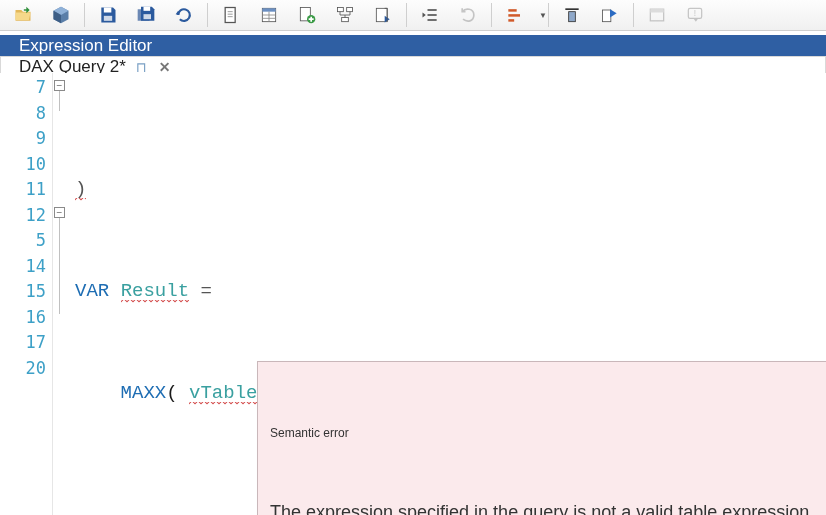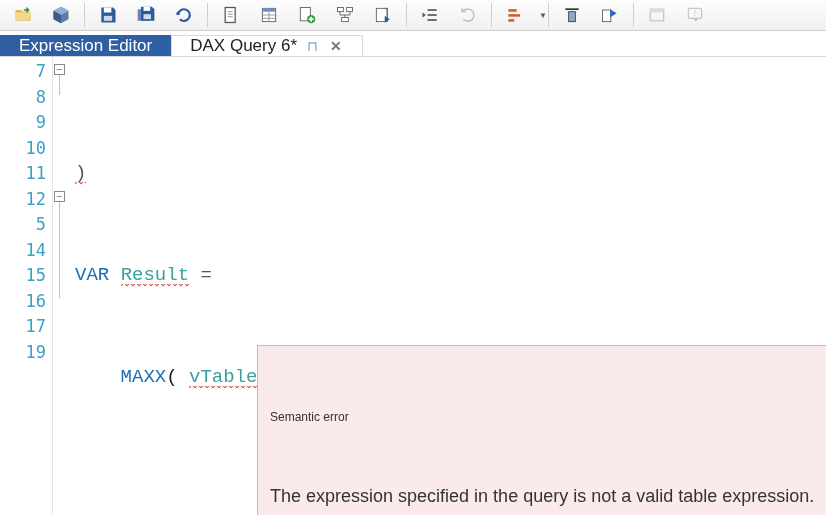--- a/index.html
+++ b/index.html
@@ -31,20 +31,21 @@
   }
   .tbtn.wide { width: 44px; padding-right: 10px; }
 
   
   .tabstrip {
     height: 42px;
     background: #ffffff;
     border-bottom: 1px solid #d9d9d9;
     display: flex; align-items: stretch;
     padding-top: 4px;
+    flex-direction: column;
   }
   .tab {
     display: flex; align-items: center;
     padding: 0 18px;
     font-size: 17px;
     color: #333;
     border: 1px solid transparent;
     border-bottom: none;
     background: #fff;
     cursor: pointer;
@@ -279,40 +280,40 @@
         <text x="12" y="13" font-size="10" text-anchor="middle" fill="#888">!</text>
       </svg>
   </div>
 </div>
 
 <div class="tabstrip">
   <div class="tab active">
     <span>Expression Editor</span>
   </div>
   <div class="tab file">
-    <span>DAX Query 6*</span>
+    <span>DAX Query 2*</span>
     <span class="pin">⊓</span>
     <span class="close">✕</span>
   </div>
 </div>
 
 <div class="editor-wrap">
   <div class="gutter" id="gutter">
       <div class="ln">7</div>
       <div class="ln">8</div>
       <div class="ln">9</div>
       <div class="ln">10</div>
       <div class="ln">11</div>
       <div class="ln">12</div>
       <div class="ln">5</div>
       <div class="ln">14</div>
       <div class="ln">15</div>
       <div class="ln">16</div>
       <div class="ln">17</div>
-      <div class="ln">19</div>
+      <div class="ln">20</div>
     </div>
   <div class="foldcol">
     <div class="fsq" style="top:7px;">−</div>
     <div class="fline" style="top:18px; height:20px;"></div>
     <div class="fsq" style="top:134px;">−</div>
     <div class="fline" style="top:145px; height:96px;"></div>
   </div>
   <div class="code">
 
 

